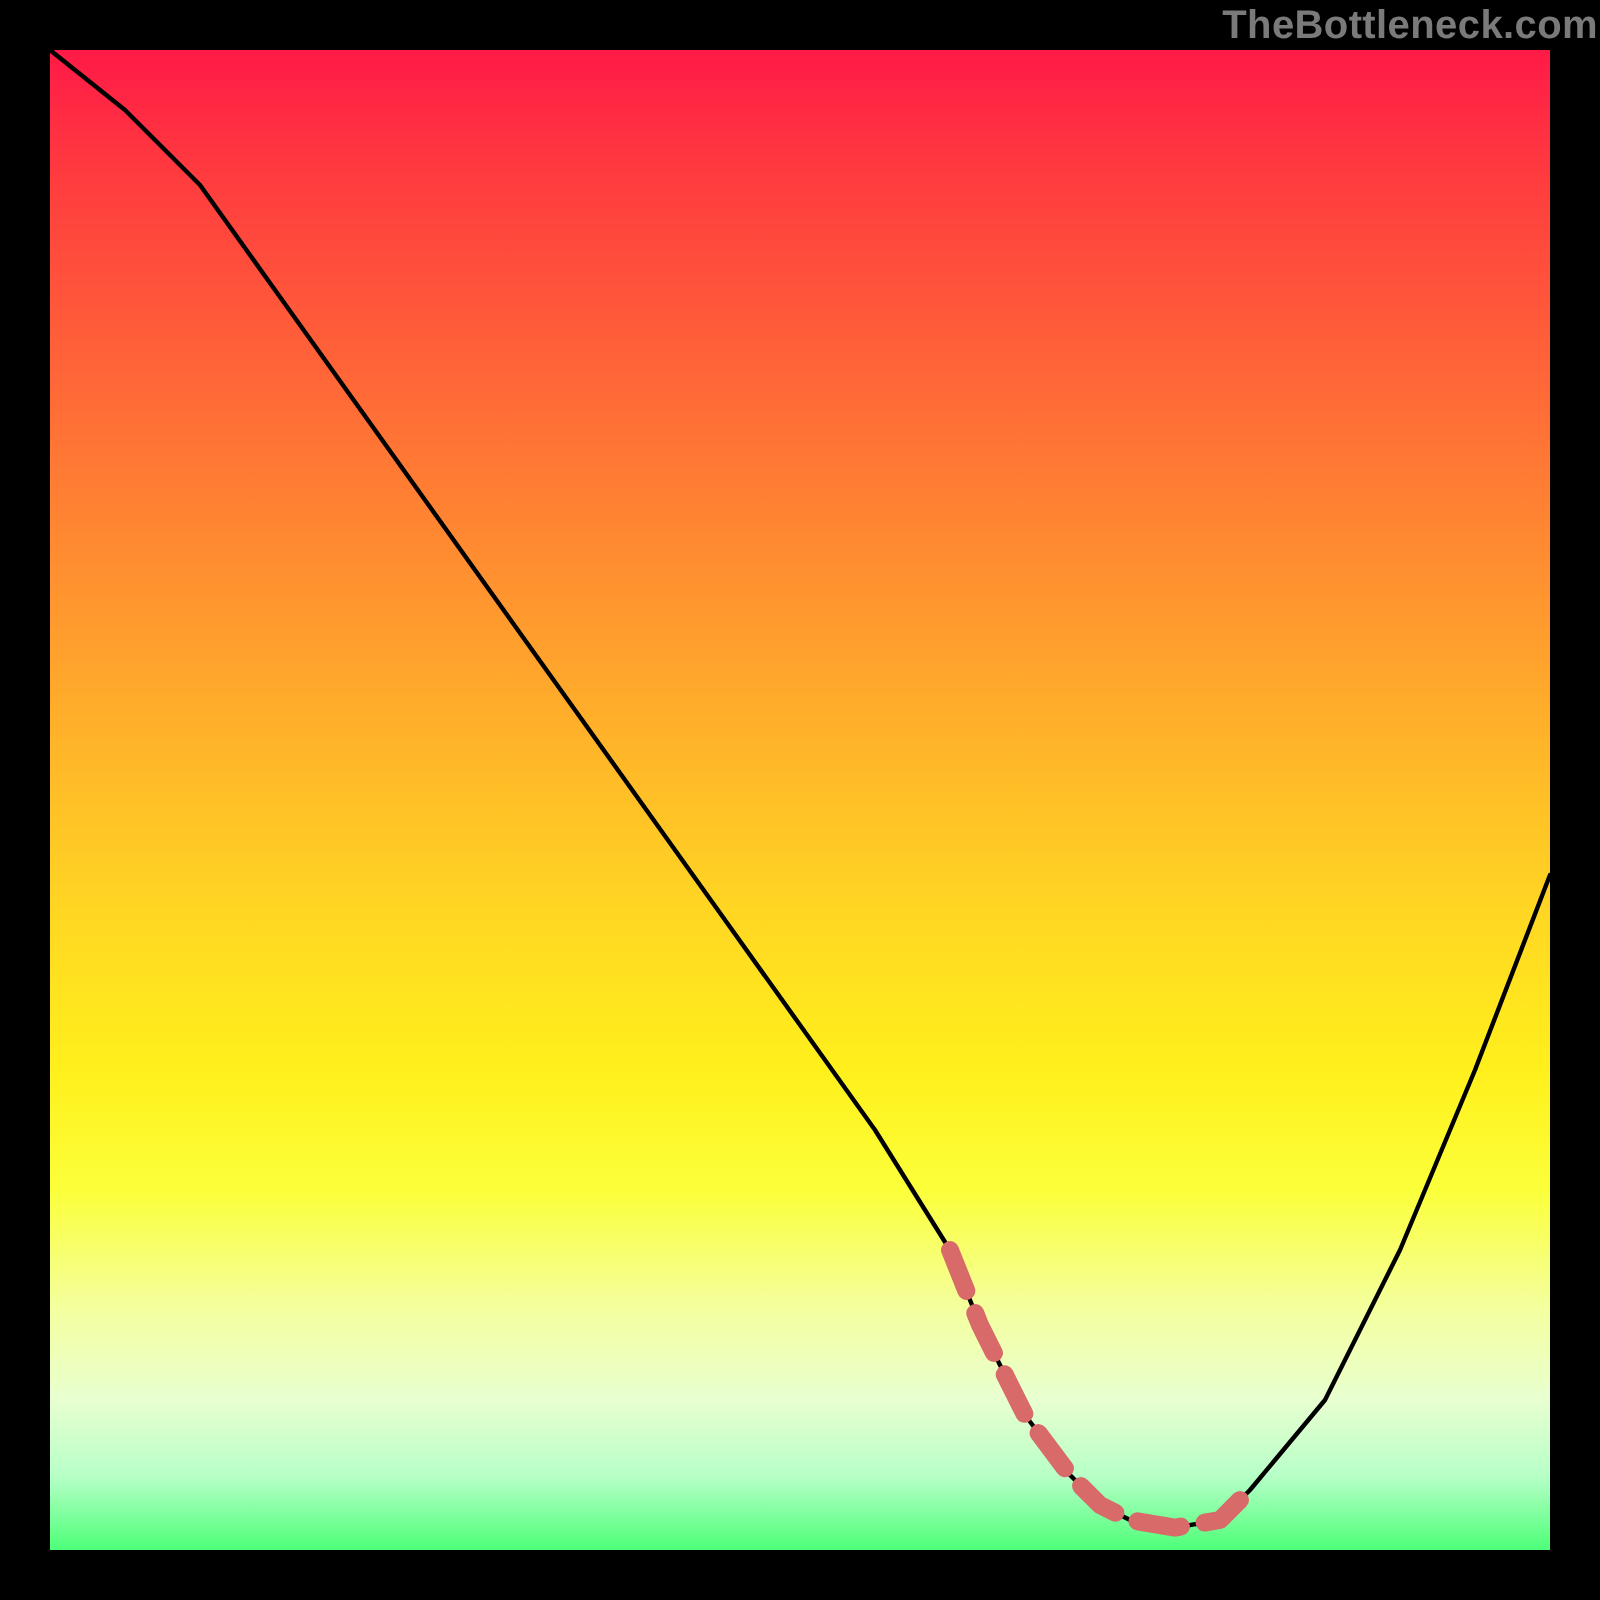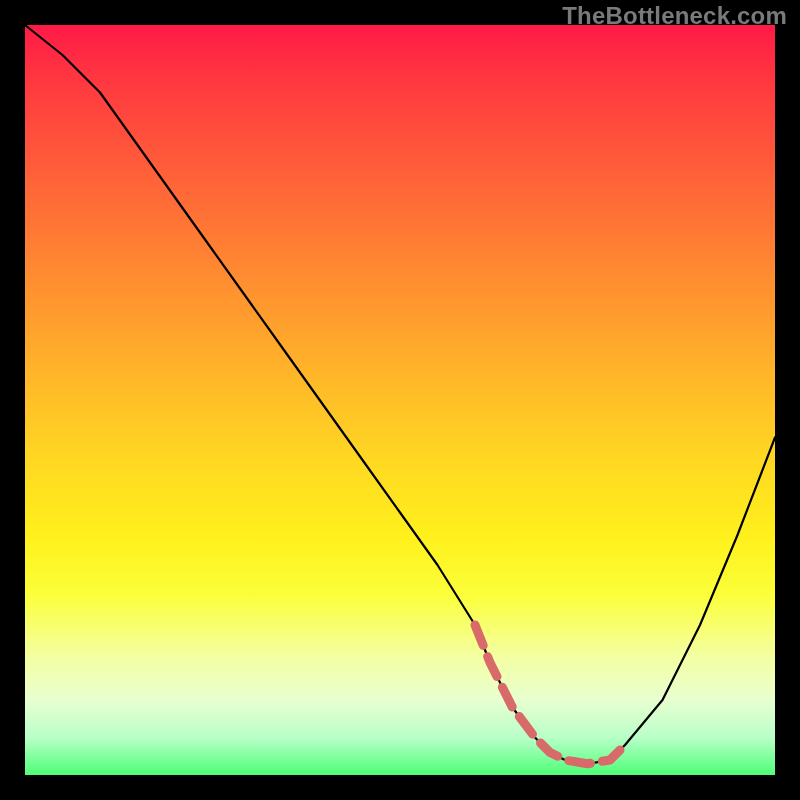--- a/index.html
+++ b/index.html
@@ -27,23 +27,23 @@
       #fff01c 68%,
       #fbff3a 76%,
       #f4ffa0 84%,
       #e8ffd0 90%,
       #b8ffc8 95%,
       #4dff78 100%);
   }
   .watermark {
     position: absolute;
     top: 2px;
-    right: 13px;
+    right: 1px;
     font-family: Arial, Helvetica, sans-serif;
-    font-size: 24px;
+    font-size: 20px;
     font-weight: bold;
     color: #7a7a7a;
     letter-spacing: 0.2px;
     user-select: none;
     text-align: center;
   }
   svg.curve {
     position: absolute;
     left: 0;
     top: 0;

